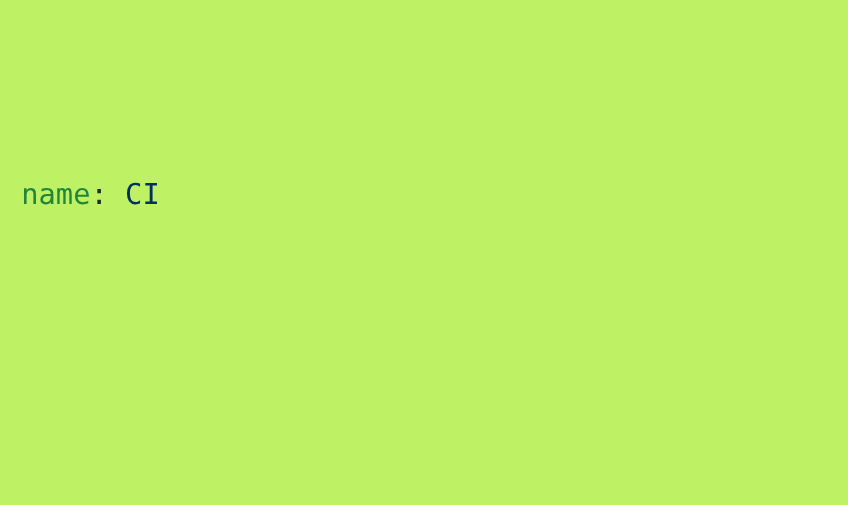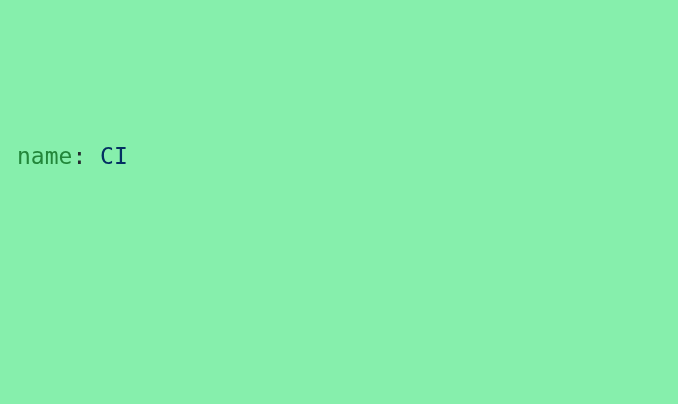--- a/index.html
+++ b/index.html
@@ -25,21 +25,21 @@
     height: 40px;
     white-space: pre;
   }
   .tok-key     { color: var(--color-key, #22863a); }
   .tok-str     { color: var(--color-string, #032f62); }
   .tok-punct   { color: var(--color-punct, #24292e); }
 </style>
 </head>
 <body>
 
-<div class="screen" style="background: #86efac;">
+<div class="screen" style="background: #bef264;">
   <div class="code-block">
 
     <div class="line"><span class="tok-key">name</span><span class="tok-punct">: </span><span class="tok-str">CI</span></div>
 
     <div class="line"></div>
 
     
 
     
 

